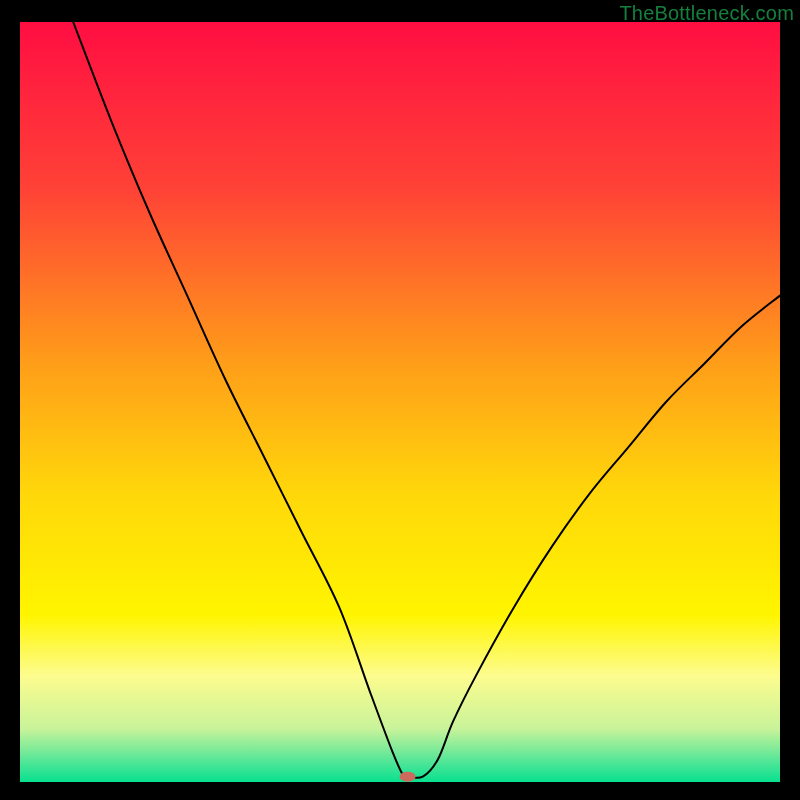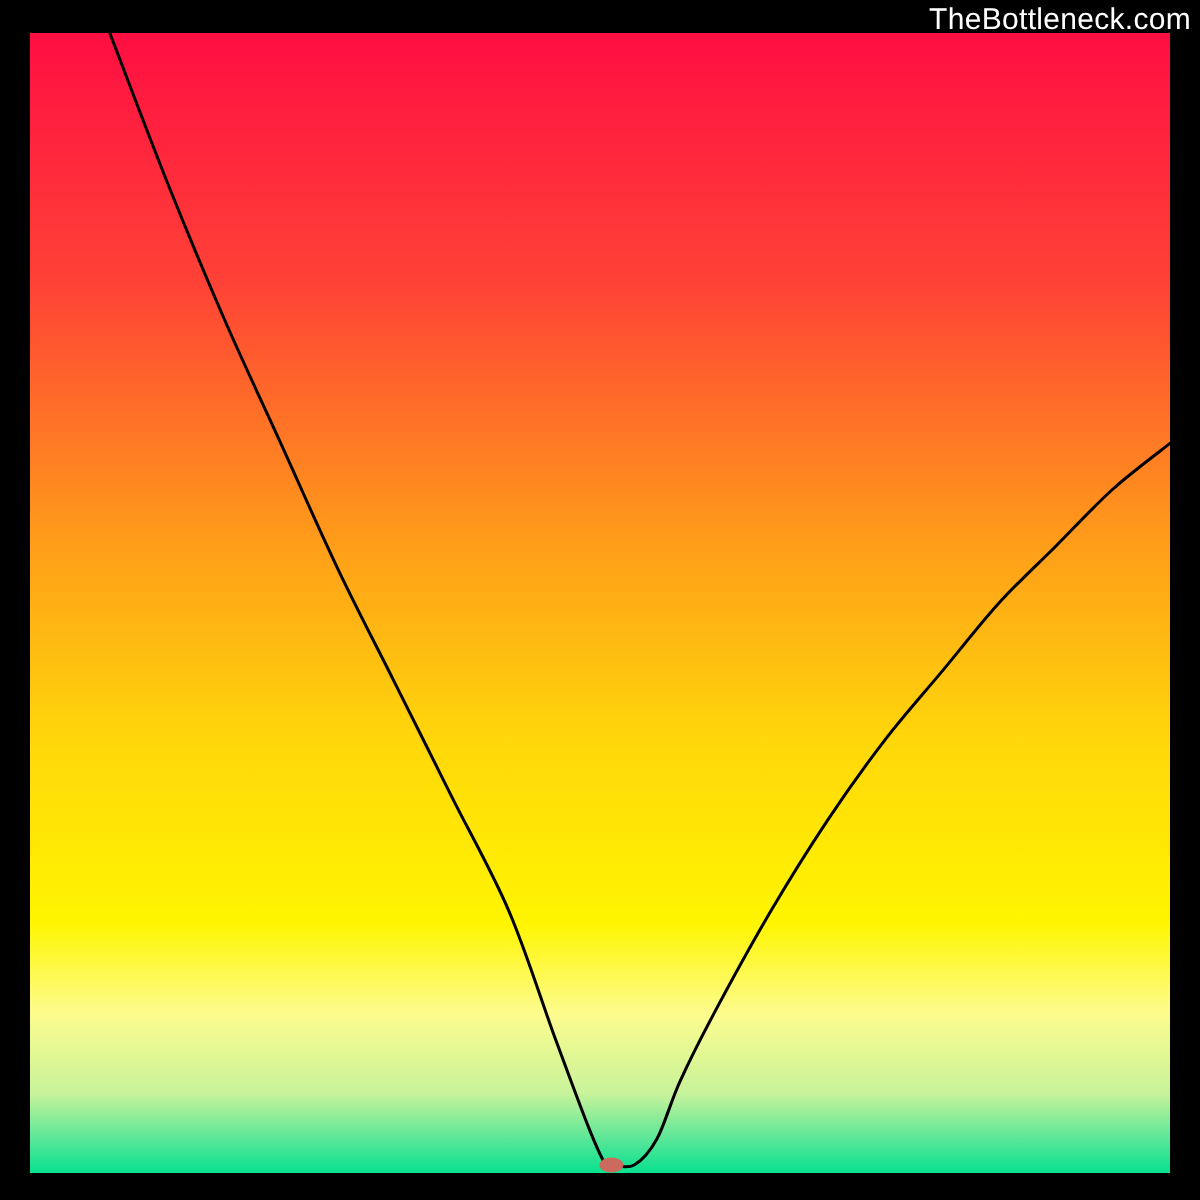--- a/index.html
+++ b/index.html
@@ -14,21 +14,21 @@
   .frame {
     position: relative;
     width: 800px;
     height: 800px;
     background: #000;
   }
   .watermark {
     position: absolute;
     top: 2px;
     right: 6px;
-    color: #ffffff;
+    color: #15803d;
     font-size: 20px;
     font-weight: 400;
     letter-spacing: 0.2px;
     z-index: 10;
     user-select: none;
     margin-left: 28px;
   }
   .plot {
     position: absolute;
     left: 20px;

